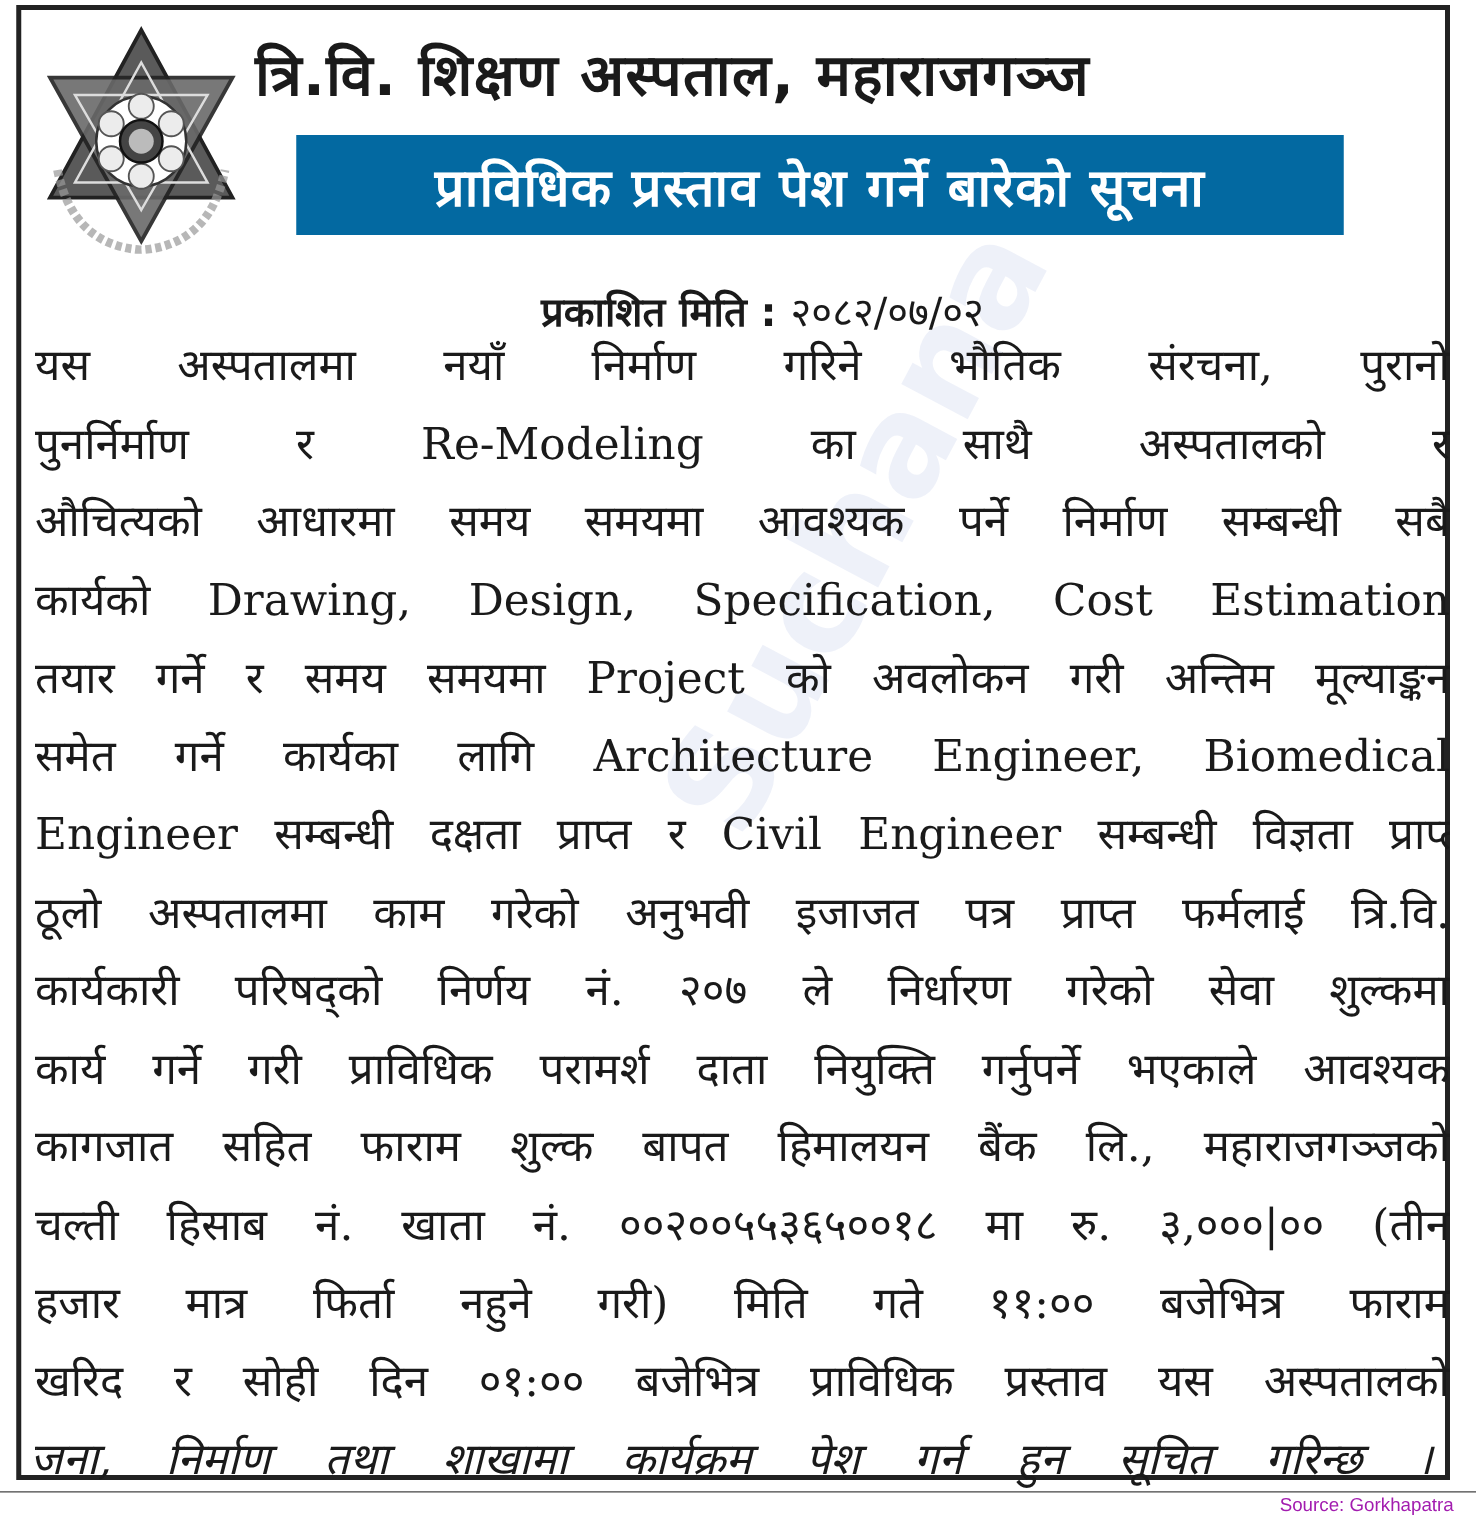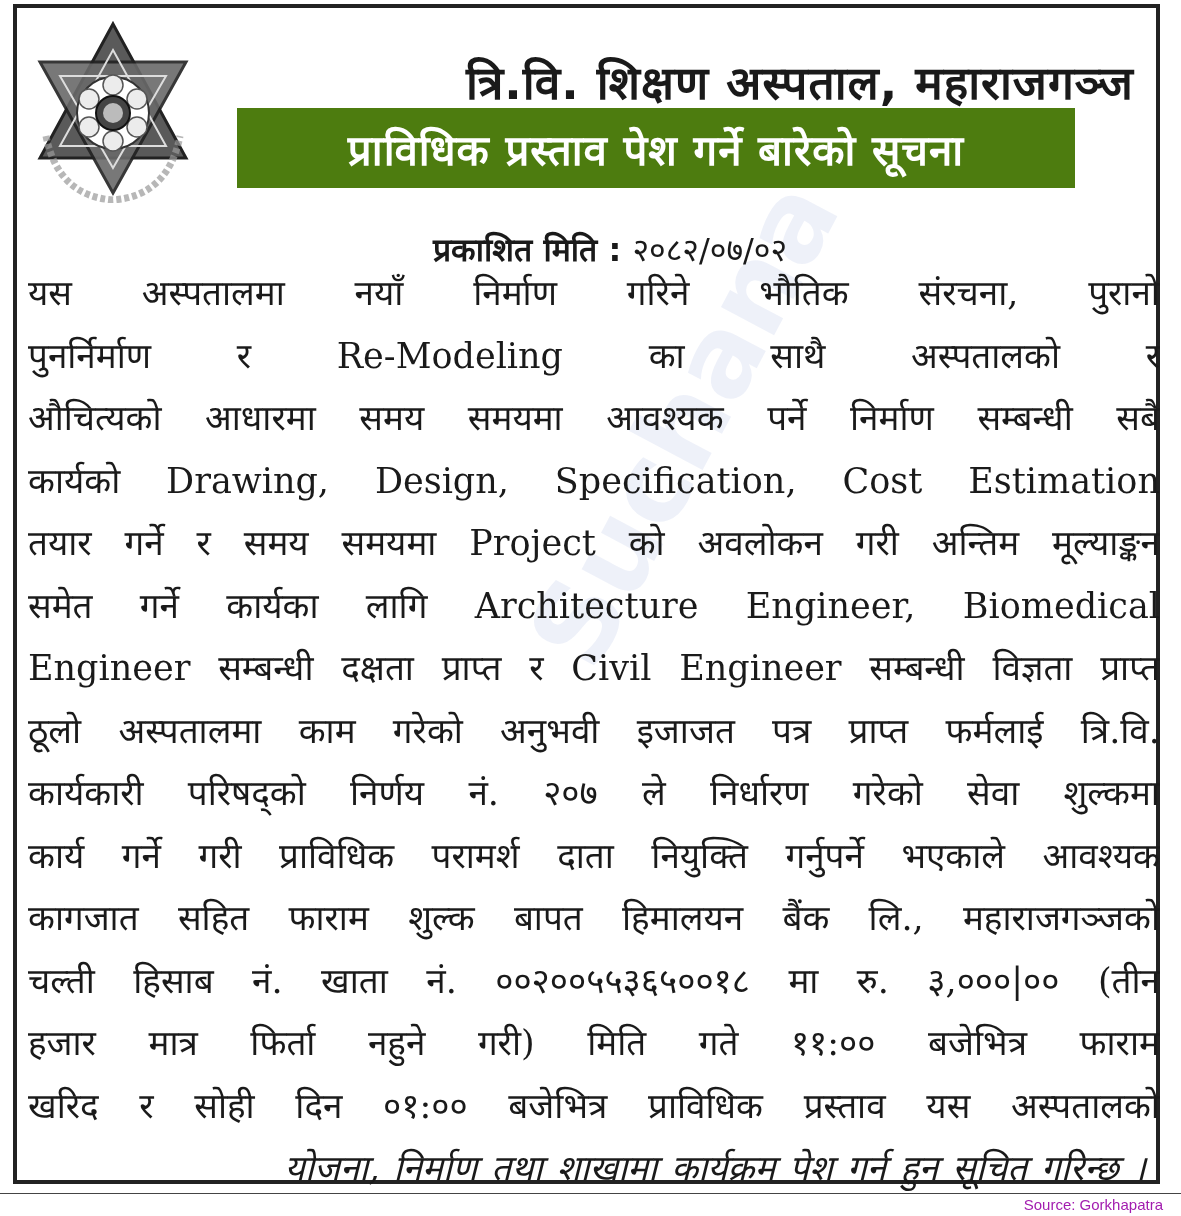--- a/index.html
+++ b/index.html
@@ -15,41 +15,41 @@
   .notice-box {
     position: absolute; left: 13px; top: 4px; width: 1147px; height: 1180px;
     border: 4px solid #222; box-sizing: border-box; background: transparent;
   }
   .logo {
     position: absolute; left: 28px; top: 18px; width: 170px; height: 185px;
   }
   .hospital-name {
     position: absolute; left: 204px; top: 30px; width: 930px;
     font-family: "DejaVu Sans", sans-serif; font-weight: bold; font-size: 46px;
-    text-align: right; letter-spacing: 1px; line-height: 60px; color: #1a1a1a; margin-top: 23px;
+    text-align: left; letter-spacing: 1px; line-height: 60px; color: #1a1a1a;
   }
   .notice-title-bar {
     position: absolute; left: 237px; top: 108px; width: 838px; height: 80px;
-    background: #4d7c0f; color: #fff;
+    background: #0369a1; color: #fff;
     font-family: "DejaVu Sans", sans-serif; font-weight: bold; font-size: 42px;
     display: flex; align-items: center; justify-content: center; letter-spacing: 1px;
   }
   .pub-date {
     position: absolute; left: 310px; top: 208px; width: 600px;
     font-family: "DejaVu Sans", sans-serif; font-size: 32px; font-weight: bold;
     text-align: center; line-height: 40px; margin-top: 22px;
   }
   .pub-date .val { font-weight: normal; }
   .body-text {
     position: absolute; left: 28px; top: 262px; width: 1132px;
   }
   .line {
     height: 62.5px; line-height: 62.5px; font-size: 35px;
     text-align: justify; text-align-last: justify; white-space: nowrap;
-    display: flex; justify-content: space-between; overflow: hidden;
+    display: flex; justify-content: space-between; overflow: hidden; gap: 29px;
   }
   .line.last { justify-content: flex-end; font-style: italic; }
   .line span.w { display: inline-block; }
   .line.last span.w { margin-right: 14px; }
   .footer-rule {
     position: absolute; left: 0; top: 1193px; width: 1181px; height: 1px; background: #444;
   }
   .source {
     position: absolute; right: 18px; top: 1196px;
     font-family: "Liberation Sans", sans-serif; font-size: 15px; color: #a21caf;

